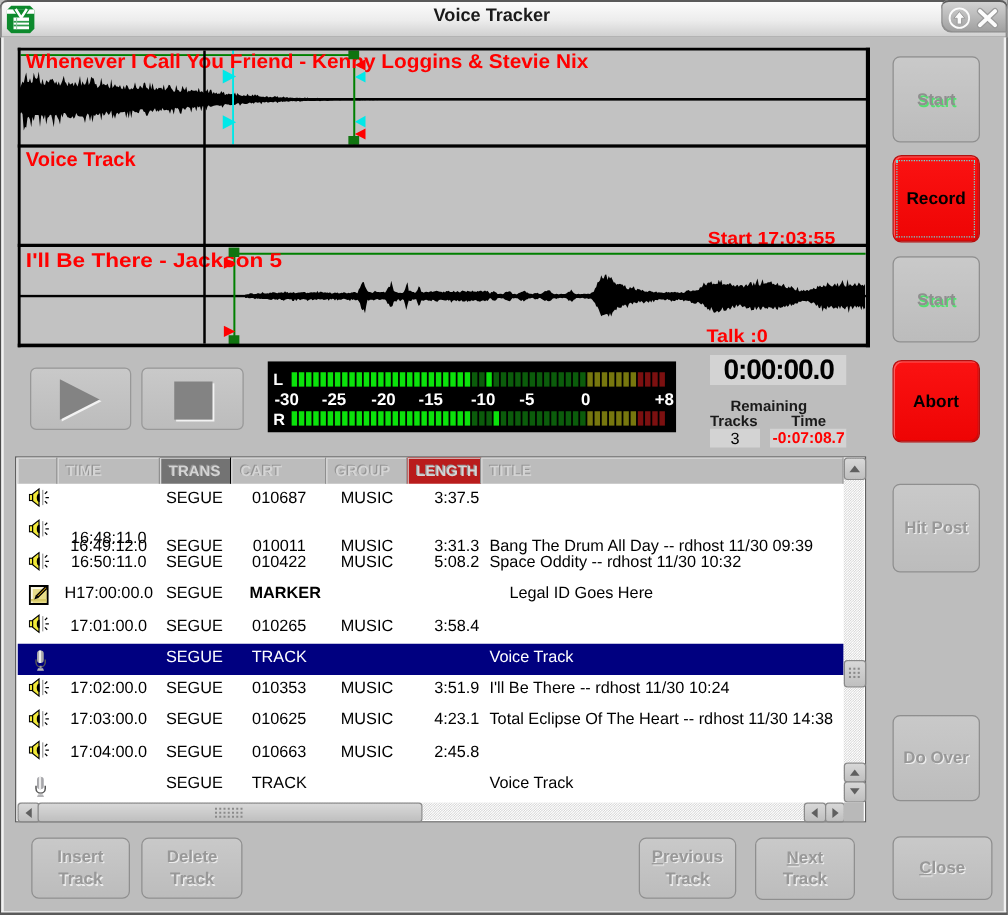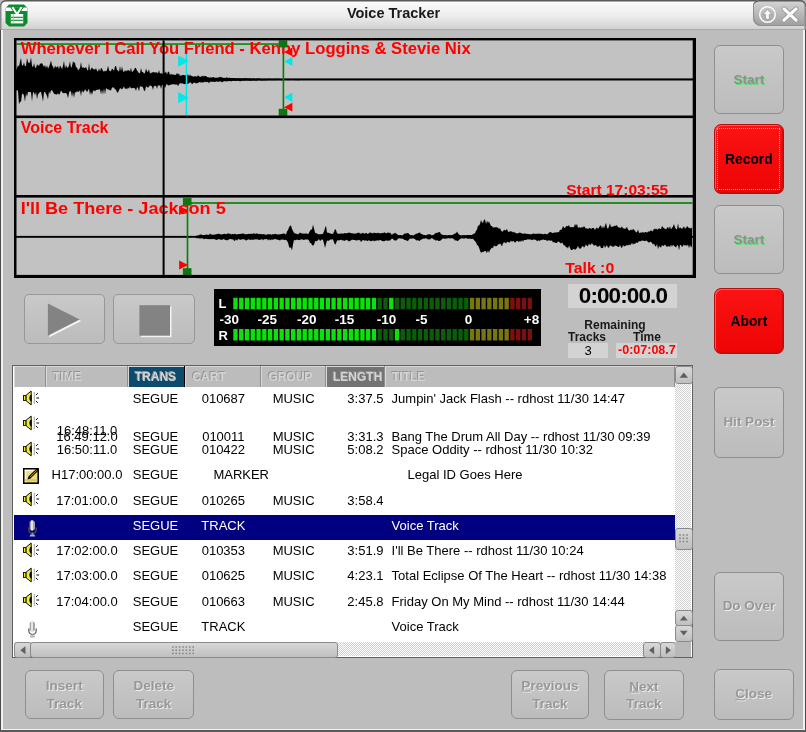--- a/index.html
+++ b/index.html
@@ -239,64 +239,63 @@
 <div class="abs" style="left:552px;top:330px;width:70px;text-align:center;font-weight:bold;font-size:12px;color:#1a1a1a;">Tracks</div>
 <div class="abs" style="left:612px;top:330px;width:70px;text-align:center;font-weight:bold;font-size:12px;color:#1a1a1a;">Time</div>
 <div class="abs" style="left:568.4px;top:343px;width:39.3px;height:15.4px;background:#d3d3d3;color:#000;font-size:13px;text-align:center;line-height:15.4px;">3</div>
 <div class="abs" style="left:616.4px;top:343px;width:61px;height:15.4px;background:#d3d3d3;color:#f00;font-weight:bold;font-size:12.5px;text-align:center;line-height:15.4px;">-0:07:08.7</div>
 
 <div class="abs" style="left:12.4px;top:364.5px;width:680.8px;height:293.5px;background:#fff;border:1.8px solid #606060;box-sizing:border-box;"></div>
 <div class="abs" style="left:14.2px;top:365.8px;width:30.8px;height:21.7px;background:#bcbcbc;border-right:1px solid #8f8f8f;box-shadow:inset 1px 1px 0 #d9d9d9;"></div>
 <div class="abs" style="left:46px;top:365.8px;width:81.0px;height:21.7px;background:#bcbcbc;border-right:1px solid #8f8f8f;box-shadow:inset 1px 1px 0 #d9d9d9;">
     <span class="hdrlbl" style="left:7px;">TIME</span>
   </div>
-<div class="abs" style="left:128px;top:365.8px;width:56.4px;height:21.7px;background:#0c4a6e;border-right:1px solid #000000;box-shadow:inset 1px 1px 0 #d9d9d9;">
+<div class="abs" style="left:128px;top:365.8px;width:56.4px;height:21.7px;background:#737373;border-right:1px solid #000000;box-shadow:inset 1px 1px 0 #d9d9d9;">
     <span class="hdrlbl" style="left:7px;">TRANS</span>
   </div>
 <div class="abs" style="left:185.4px;top:365.8px;width:74.9px;height:21.7px;background:#bcbcbc;border-right:1px solid #8f8f8f;box-shadow:inset 1px 1px 0 #d9d9d9;">
     <span class="hdrlbl" style="left:7px;">CART</span>
   </div>
 <div class="abs" style="left:261.3px;top:365.8px;width:63.7px;height:21.7px;background:#bcbcbc;border-right:1px solid #8f8f8f;box-shadow:inset 1px 1px 0 #d9d9d9;">
     <span class="hdrlbl" style="left:7px;">GROUP</span>
   </div>
-<div class="abs" style="left:326px;top:365.8px;width:58.0px;height:21.7px;background:#737373;border-right:1px solid #8f8f8f;box-shadow:inset 1px 1px 0 #d9d9d9;">
+<div class="abs" style="left:326px;top:365.8px;width:58.0px;height:21.7px;background:#b91c1c;border-right:1px solid #8f8f8f;box-shadow:inset 1px 1px 0 #d9d9d9;">
     <span class="hdrlbl" style="left:7px;">LENGTH</span>
   </div>
 <div class="abs" style="left:385px;top:365.8px;width:289.4px;height:21.7px;background:#bcbcbc;border-right:1px solid #8f8f8f;box-shadow:inset 1px 1px 0 #d9d9d9;">
     <span class="hdrlbl" style="left:7px;">TITLE</span>
   </div>
 <div class="abs" style="left:14.2px;top:388.1px;width:661.2px;height:253.4px;overflow:hidden;">
     <div style="position:absolute;left:0;top:0.0px;width:661.2px;height:25.3px;font-size:13px;">
       <span class="c" style="left:72.8px;margin-top:32px;">16:48:11.0</span>
       <span class="c" style="left:141.3px;">SEGUE</span>
       <span class="c" style="left:209.2px;">010687</span>
       <span class="c" style="left:279.4px;">MUSIC</span>
       <span class="r" style="left:369.3px;">3:37.5</span>
-      <span class="l" style="left:377.4px;">Jumpin' Jack Flash -- rdhost 11/30 14:47</span>
     </div>
     <div style="position:absolute;left:0;top:38px;width:661.2px;height:25.3px;font-size:13px;text-align:right;">
       <span class="c" style="left:72.8px;">16:49:12.0</span>
       <span class="c" style="left:141.3px;">SEGUE</span>
       <span class="c" style="left:209.2px;">010011</span>
       <span class="c" style="left:279.4px;">MUSIC</span>
       <span class="r" style="left:369.3px;">3:31.3</span>
       <span class="l" style="left:377.4px;">Bang The Drum All Day -- rdhost 11/30 09:39</span>
     </div>
     <div style="position:absolute;left:0;top:50.6px;width:661.2px;height:25.3px;font-size:13px;">
       <span class="c" style="left:72.8px;">16:50:11.0</span>
       <span class="c" style="left:141.3px;">SEGUE</span>
       <span class="c" style="left:209.2px;">010422</span>
       <span class="c" style="left:279.4px;">MUSIC</span>
       <span class="r" style="left:369.3px;">5:08.2</span>
       <span class="l" style="left:377.4px;">Space Oddity -- rdhost 11/30 10:32</span>
     </div>
     <div style="position:absolute;left:0;top:75.9px;width:661.2px;height:25.3px;font-size:13px;">
       <span class="c" style="left:72.8px;">H17:00:00.0</span>
       <span class="c" style="left:141.3px;">SEGUE</span>
-      <span class="c" style="left:227px;">MARKER</span>
+      <span class="c" style="left:214px;font-weight:bold;">MARKER</span>
       <span class="l" style="left:377.4px;padding-left:16px;">Legal ID Goes Here</span>
     </div>
     <div style="position:absolute;left:0;top:101.2px;width:661.2px;height:25.3px;font-size:13px;">
       <span class="c" style="left:72.8px;">17:01:00.0</span>
       <span class="c" style="left:141.3px;">SEGUE</span>
       <span class="c" style="left:209.2px;">010265</span>
       <span class="c" style="left:279.4px;">MUSIC</span>
       <span class="r" style="left:369.3px;">3:58.4</span>
     </div>
     <div style="position:absolute;left:0;top:126.5px;width:661.2px;height:25.3px;font-size:13px;background:#000080;color:#fff;">
@@ -319,21 +318,20 @@
       <span class="c" style="left:279.4px;">MUSIC</span>
       <span class="r" style="left:369.3px;">4:23.1</span>
       <span class="l" style="left:377.4px;text-align:right;">Total Eclipse Of The Heart -- rdhost 11/30 14:38</span>
     </div>
     <div style="position:absolute;left:0;top:202.4px;width:661.2px;height:25.3px;font-size:13px;">
       <span class="c" style="left:72.8px;">17:04:00.0</span>
       <span class="c" style="left:141.3px;">SEGUE</span>
       <span class="c" style="left:209.2px;">010663</span>
       <span class="c" style="left:279.4px;">MUSIC</span>
       <span class="r" style="left:369.3px;">2:45.8</span>
-      <span class="l" style="left:377.4px;">Friday On My Mind -- rdhost 11/30 14:44</span>
     </div>
     <div style="position:absolute;left:0;top:227.7px;width:661.2px;height:25.3px;font-size:13px;">
       <span class="c" style="left:141.3px;">SEGUE</span>
       <span class="c" style="left:209.2px;">TRACK</span>
       <span class="l" style="left:377.4px;">Voice Track</span>
     </div>
   </div>
 <svg width="17" height="16" viewBox="0 0 17 16" class="abs" style="left:22.9px;top:389.9px;">
 <rect x="0.5" y="5.6" width="2.6" height="4.8" fill="#f2ea39" stroke="#000" stroke-width="0.9"></rect>
 <polygon points="3.1,5.2 8.2,1.1 8.2,14.9 3.1,10.8" fill="#f2ea39" stroke="#000" stroke-width="0.95"></polygon>

